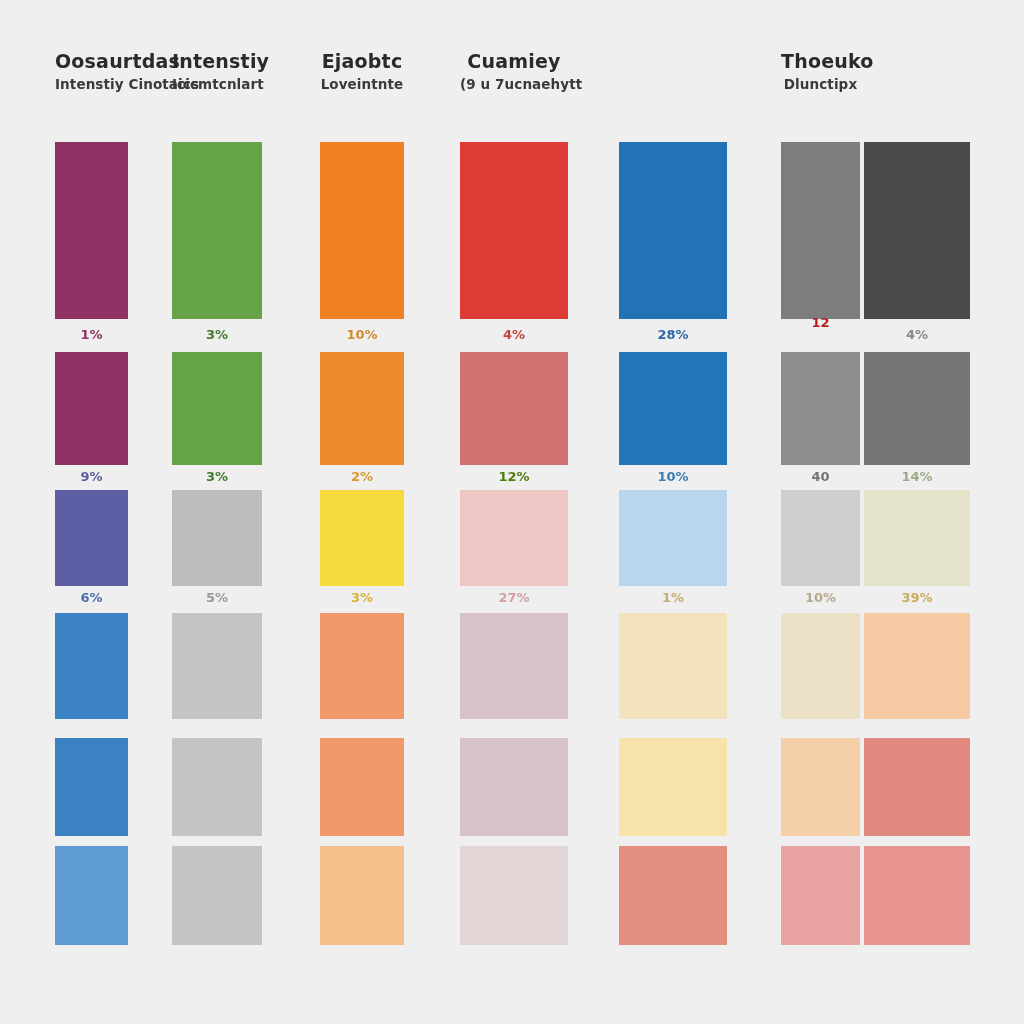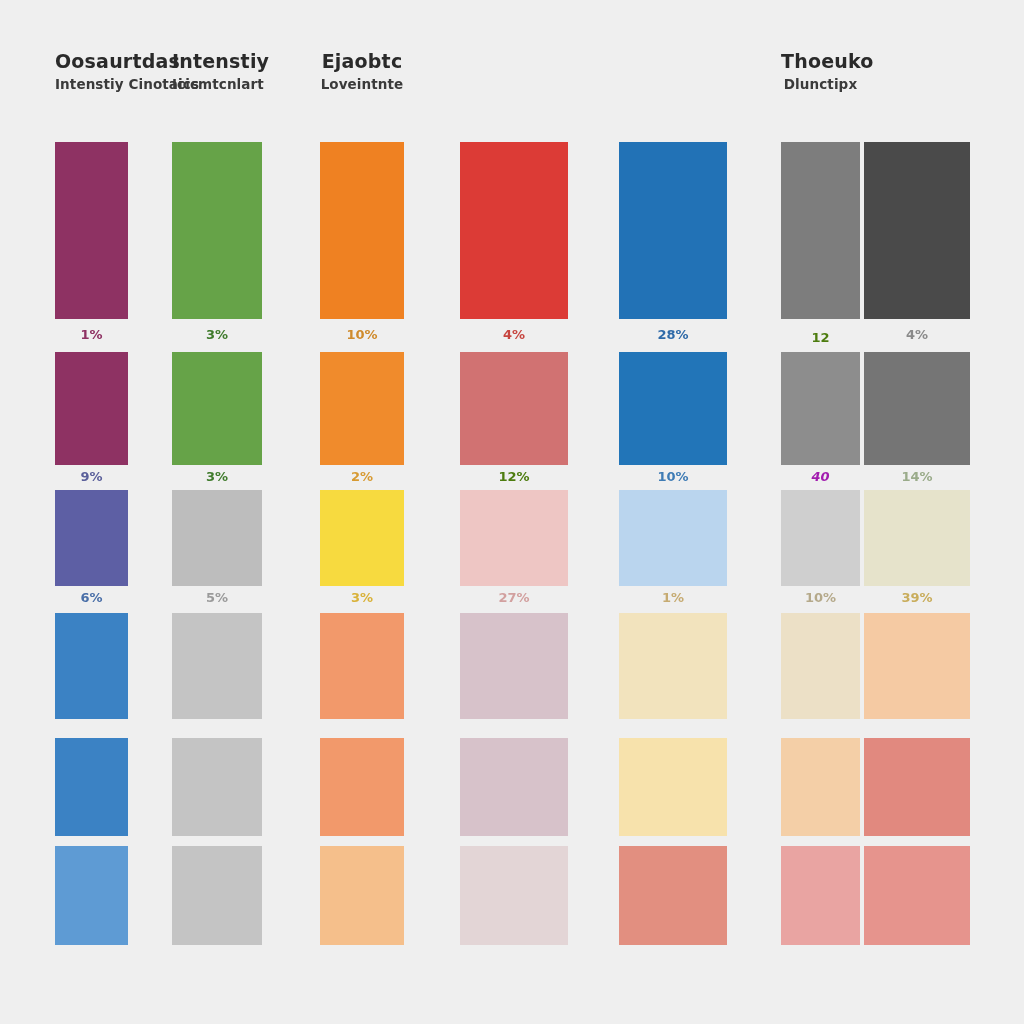--- a/index.html
+++ b/index.html
@@ -111,20 +111,24 @@
       <div class="value-label" style="top: 328px; color: rgb(207, 139, 45);">10%</div>
       <div class="swatch" style="top: 352px; height: 113px; background: rgb(240, 139, 44);"></div>
       <div class="value-label" style="top: 470px; color: rgb(215, 154, 50);">2%</div>
       <div class="swatch" style="top: 490px; height: 96px; background: rgb(247, 218, 63);"></div>
       <div class="value-label" style="top: 591px; color: rgb(217, 178, 58);">3%</div>
       <div class="swatch" style="top: 613px; height: 106px; background: rgb(242, 153, 107);"></div>
       <div class="swatch" style="top: 738px; height: 98px; background: rgb(242, 153, 107);"></div>
       <div class="swatch" style="top: 846px; height: 99px; background: rgb(245, 191, 139);"></div>
     </div>
     <div class="column" style="left: 460px; width: 108px;">
+      <div class="col-header">
+        <span class="col-title">Cuamiey</span>
+        <span class="col-subtitle">(9 u 7ucnaehytt</span>
+      </div>
       <div class="swatch" style="top: 142px; height: 177px; background: rgb(220, 59, 54);"></div>
       <div class="value-label" style="top: 328px; color: rgb(199, 69, 63);">4%</div>
       <div class="swatch" style="top: 352px; height: 113px; background: rgb(209, 114, 114);"></div>
       <div class="value-label" style="top: 470px; color: #4d7c0f;">12%</div>
       <div class="swatch" style="top: 490px; height: 96px; background: rgb(238, 198, 196);"></div>
       <div class="value-label" style="top: 591px; color: rgb(210, 160, 159);">27%</div>
       <div class="swatch" style="top: 613px; height: 106px; background: rgb(215, 194, 202);"></div>
       <div class="swatch" style="top: 738px; height: 98px; background: rgb(215, 194, 202);"></div>
       <div class="swatch" style="top: 846px; height: 99px; background: rgb(227, 213, 214);"></div>
     </div>
@@ -138,23 +142,23 @@
       <div class="swatch" style="top: 613px; height: 106px; background: rgb(242, 227, 189);"></div>
       <div class="swatch" style="top: 738px; height: 98px; background: rgb(247, 226, 172);"></div>
       <div class="swatch" style="top: 846px; height: 99px; background: rgb(226, 143, 128);"></div>
     </div>
     <div class="column" style="left: 781px; width: 79px;">
       <div class="col-header">
         <span class="col-title">Thoeuko</span>
         <span class="col-subtitle">Dlunctipx</span>
       </div>
       <div class="swatch" style="top: 142px; height: 177px; background: rgb(125, 125, 125);"></div>
-      <div class="value-label" style="top: 331px; color: #4d7c0f;">12</div>
+      <div class="value-label" style="top: 316px; color: #b91c1c;">12</div>
       <div class="swatch" style="top: 352px; height: 113px; background: rgb(141, 141, 141);"></div>
-      <div class="value-label" style="top: 470px; color: #a21caf; font-style: italic;">40</div>
+      <div class="value-label" style="top: 470px; color: #737373;">40</div>
       <div class="swatch" style="top: 490px; height: 96px; background: rgb(207, 207, 207);"></div>
       <div class="value-label" style="top: 591px; color: rgb(181, 169, 138);">10%</div>
       <div class="swatch" style="top: 613px; height: 106px; background: rgb(236, 224, 198);"></div>
       <div class="swatch" style="top: 738px; height: 98px; background: rgb(244, 207, 167);"></div>
       <div class="swatch" style="top: 846px; height: 99px; background: rgb(233, 164, 162);"></div>
     </div>
     <div class="column" style="left: 864px; width: 106px;">
       <div class="swatch" style="top: 142px; height: 177px; background: rgb(74, 74, 74);"></div>
       <div class="value-label" style="top: 328px; color: rgb(138, 138, 138);">4%</div>
       <div class="swatch" style="top: 352px; height: 113px; background: rgb(117, 117, 117);"></div>

